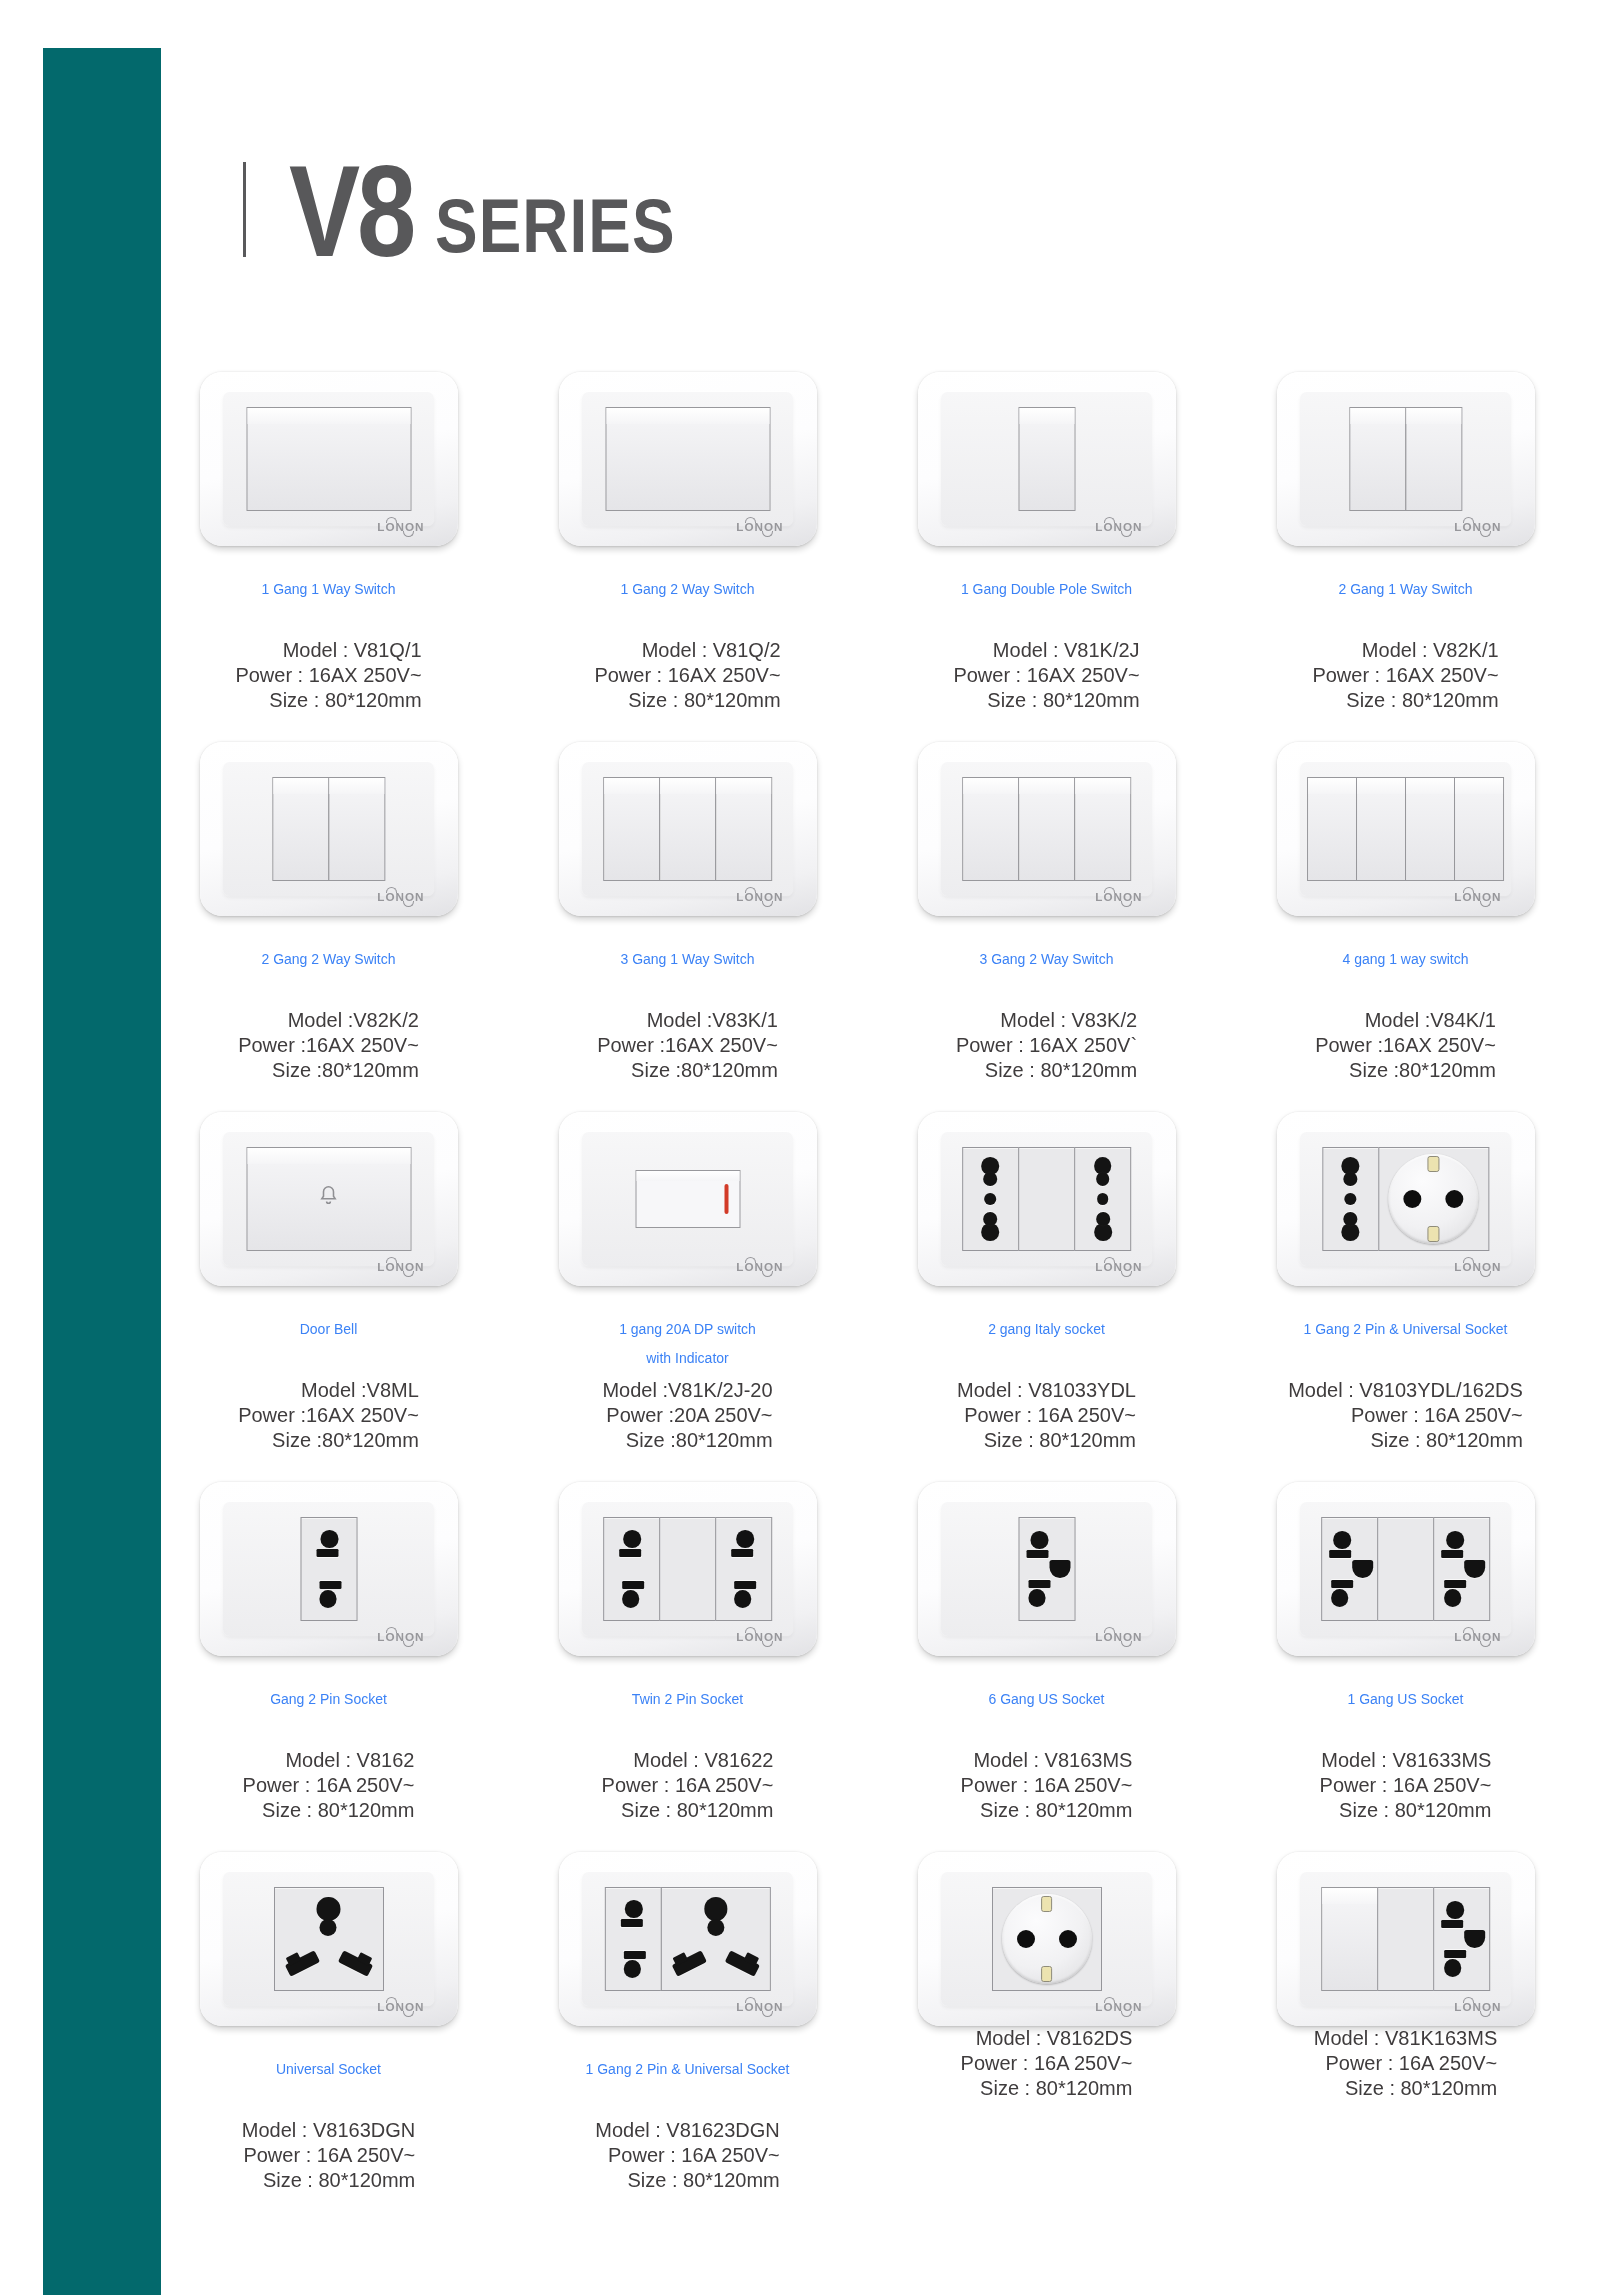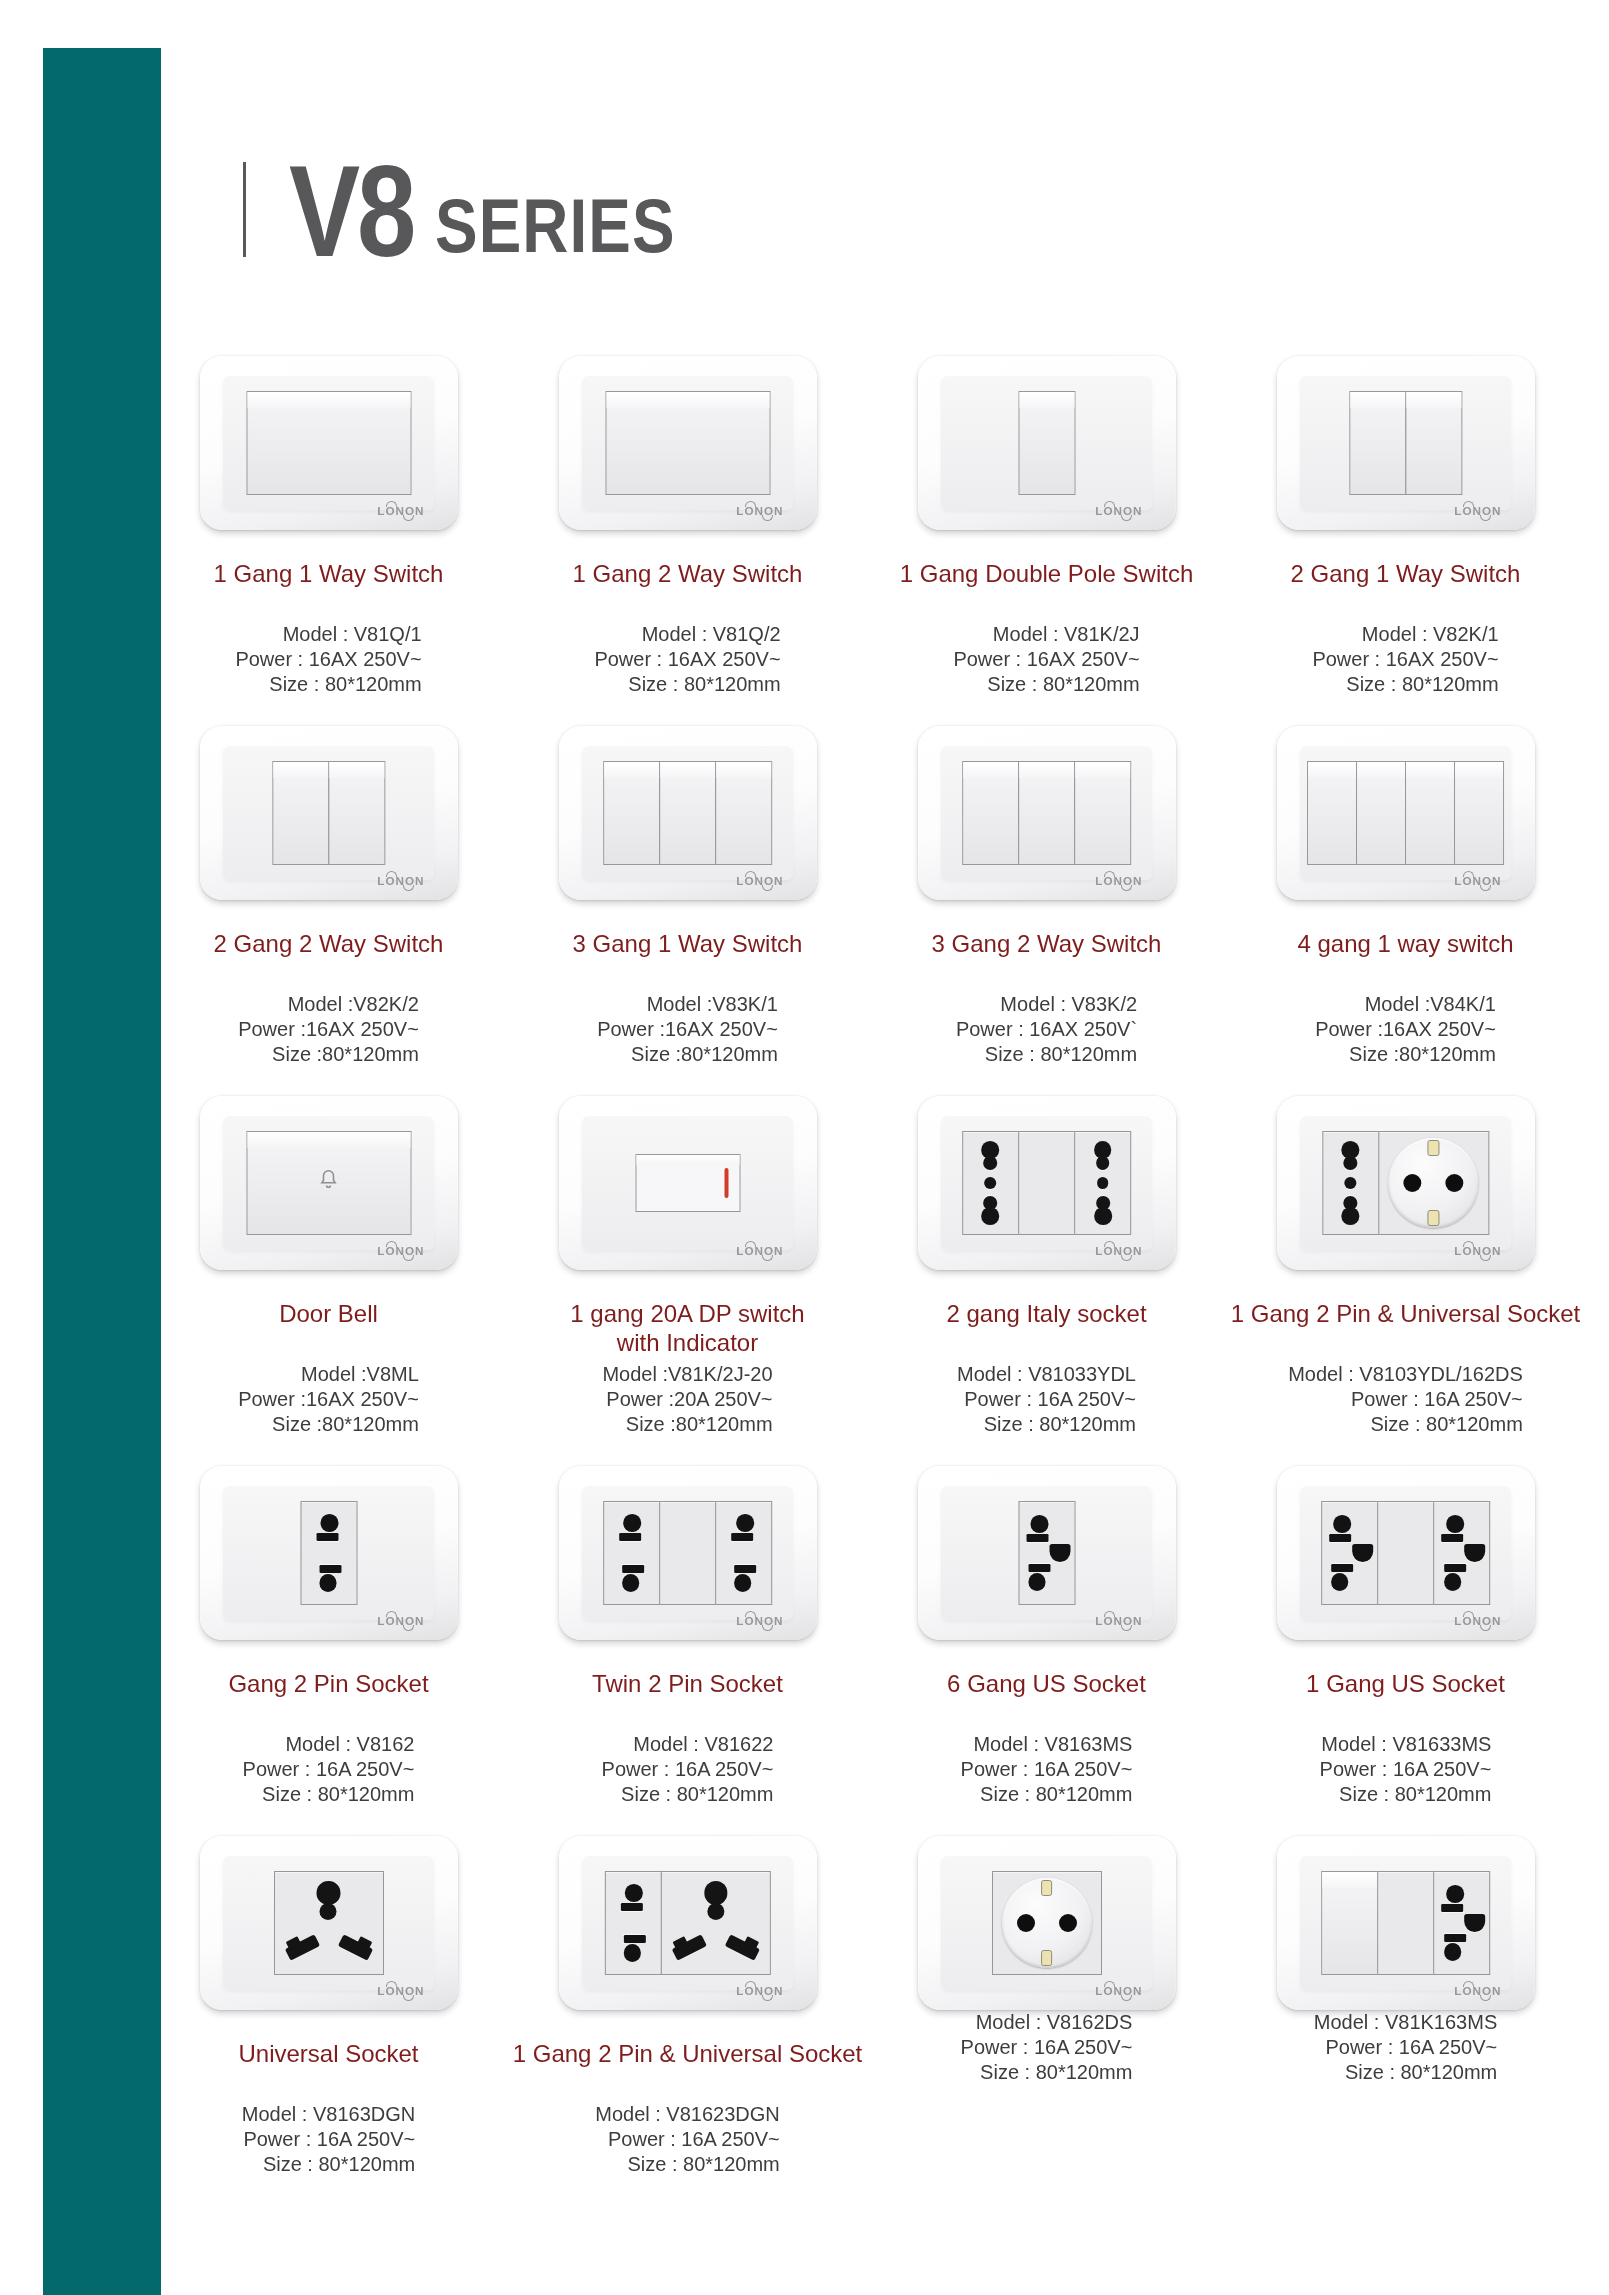--- a/index.html
+++ b/index.html
@@ -12,21 +12,21 @@
 
   
   .title-block{position:absolute;left:243px;top:161px;height:99px;display:flex;align-items:flex-end;}
   .title-rule{width:3.3px;height:95px;background:#59595b;margin-bottom:2.6px;}
   .t-main{display:inline-block;font-size:130px;line-height:98px;font-weight:bold;color:#58585a;
           margin-left:43px;letter-spacing:-3.9px;transform:scaleX(.82);transform-origin:bottom left;}
   .t-sub{display:inline-block;font-size:76px;line-height:68px;font-weight:bold;color:#58585a;
          margin-left:-5.2px;letter-spacing:1.3px;transform:scaleX(.84);transform-origin:bottom left;}
 
   
-  .grid{position:absolute;left:149px;top:356px;display:grid;
+  .grid{position:absolute;left:149px;top:372px;display:grid;
         grid-template-columns:repeat(4,359px);grid-template-rows:repeat(5,370px);}
   .card{display:flex;flex-direction:column;align-items:center;}
 
   
   .plate{position:relative;width:258px;height:174px;border-radius:22px;flex:0 0 auto;
     background:linear-gradient(168deg,#ffffff 0%,#fdfdfe 48%,#f1f1f3 80%,#e2e2e5 100%);
     box-shadow:0 3.3px 6.5px rgba(0,0,0,.16),0 0.7px 2px rgba(0,0,0,.12),inset 0 1.3px 1.3px rgba(255,255,255,.9);}
   .plate::before{content:"";position:absolute;left:23.5px;right:23.5px;top:19.6px;bottom:19.6px;border-radius:6.5px;
     background:linear-gradient(180deg,#f7f7f8,#ededef);
     box-shadow:0 -0.7px 1.3px rgba(255,255,255,.8),0 2px 3.9px rgba(0,0,0,.05);}
@@ -93,22 +93,22 @@
 
   
   .lonon{position:absolute;right:33px;bottom:13px;font-size:11.7px;font-weight:bold;color:#97979b;
     letter-spacing:1px;line-height:11.7px;}
   .lonon::before{content:"";position:absolute;left:9px;top:-3.9px;width:8.5px;height:4.6px;
     border:1.6px solid #97979b;border-bottom:none;border-radius:5.9px 5.9px 0 0;}
   .lonon::after{content:"";position:absolute;left:26px;bottom:-3.9px;width:8.5px;height:4.6px;
     border:1.6px solid #97979b;border-top:none;border-radius:0 0 5.9px 5.9px;}
 
   
-  .pname{margin-top:29px;height:63px;font-size:24px;line-height:29px;text-align:center;
-    white-space:pre-line;color:#7f1d1d;}
+  .pname{margin-top:29px;height:63px;font-size:14px;line-height:29px;text-align:center;
+    white-space:pre-line;color:#3b82f6;}
   .pspecs{font-size:20px;line-height:25px;text-align:right;color:#3f3c3d;}
 </style>
 </head>
 <body>
 
 <div class="page">
   <div class="accent-bar"></div>
 
   <header class="title-block">
     <div class="title-rule"></div>

